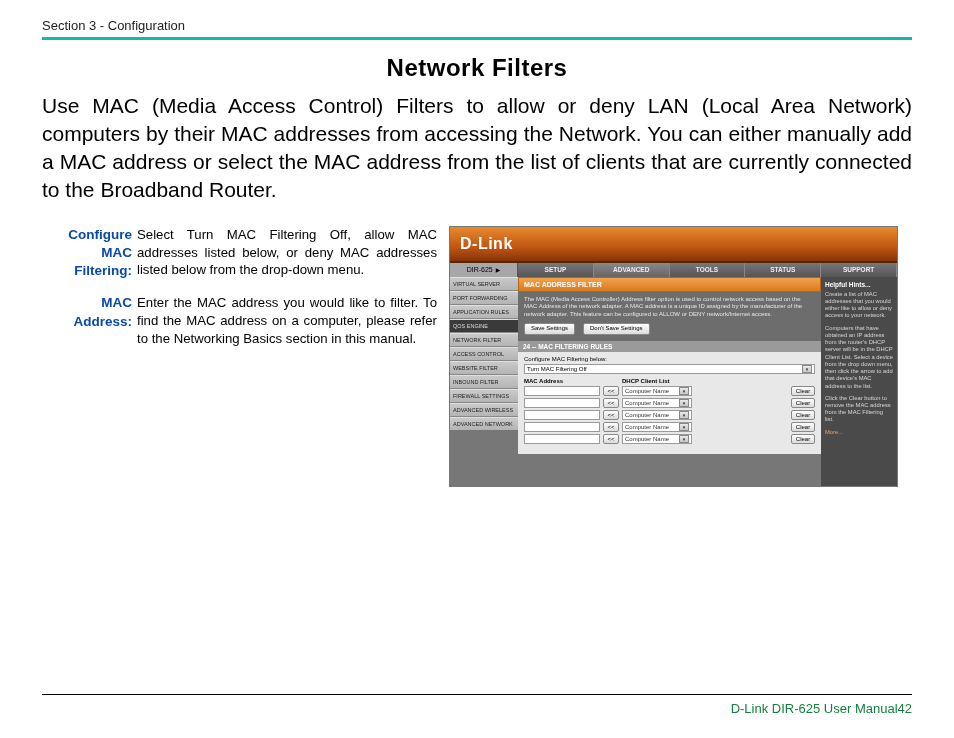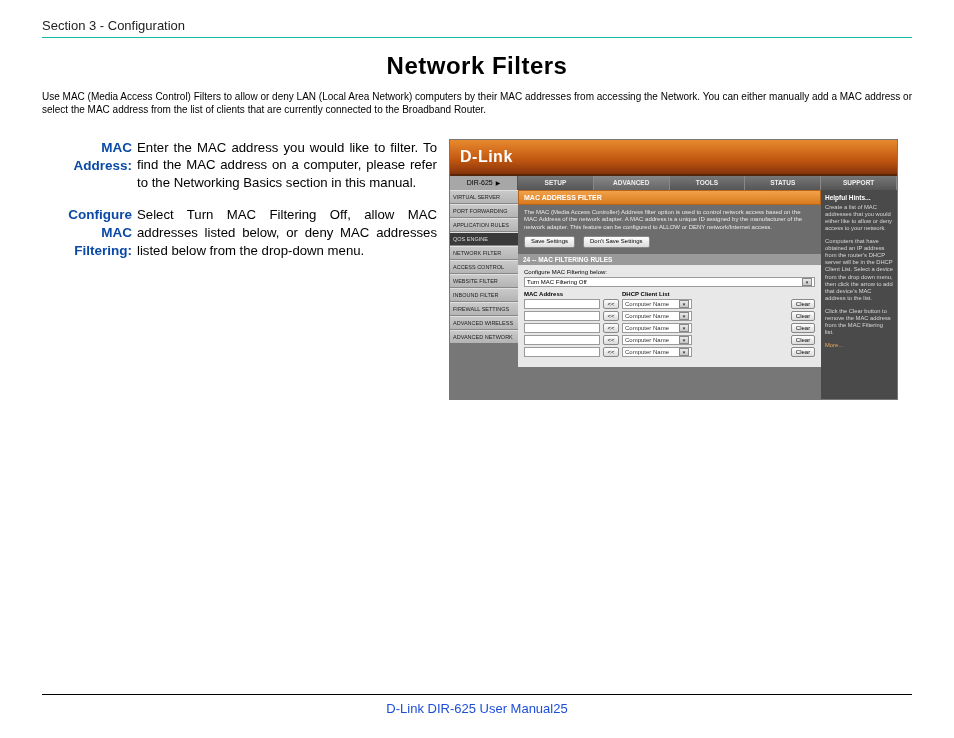--- a/index.html
+++ b/index.html
@@ -9,34 +9,34 @@
     background: #fff;
     font-family: Arial, Helvetica, sans-serif;
     color: #000;
     position: relative;
     padding: 18px 42px 0 42px;
   }
   .hdr {
     font-size: 13px;
     color: #222;
     padding-bottom: 4px;
-    border-bottom: 1px solid #14b8a6;
+    border-bottom: 3px solid #14b8a6;
     margin-bottom: 14px;
   }
   .page-title {
     text-align: center;
     font-family: "Arial Narrow", Arial, sans-serif;
     font-stretch: condensed;
     font-size: 24px;
     font-weight: bold;
     letter-spacing: 0.5px;
     margin-bottom: 10px;
   }
   .intro {
-    font-size: 10px;
+    font-size: 21px;
     line-height: 1.33;
     text-align: justify;
     margin-bottom: 22px;
   }
   .cols { display: flex; gap: 12px; }
   .left { width: 395px; }
   .def-row { display: flex; margin-bottom: 14px; font-size: 13.2px; line-height: 1.35; }
   .def-label {
     width: 95px;
     flex-shrink: 0;
@@ -141,42 +141,42 @@
     display: flex; align-items: center; justify-content: center; color: #000;
   }
   .hints { width: 76px; background: #4a4a4a; color: #d7d7d7; font-size: 5.8px; padding: 4px 4px 8px 4px; }
   .hints-hd { font-weight: bold; color: #fff; margin-bottom: 3px; font-size: 6.5px; }
   .hints p { margin-bottom: 5px; line-height: 1.25; }
   .more { color: #e8a85a; }
 
   .ftr {
     position: absolute; left: 42px; right: 42px; bottom: 22px;
     border-top: 1px solid #000; padding-top: 6px;
-    display: flex; justify-content: center;
-    font-size: 13px; color: #1d4ed8;
+    display: flex; justify-content: flex-end;
+    font-size: 13px; color: #15803d;
   }
 </style>
 </head>
 <body>
 
 <div class="hdr">Section 3 - Configuration</div>
 
 <div class="page-title">Network Filters</div>
 
 <div class="intro">Use MAC (Media Access Control) Filters to allow or deny LAN (Local Area Network) computers by their MAC addresses from accessing the Network. You can either manually add a MAC address or select the MAC address from the list of clients that are currently connected to the Broadband Router.</div>
 
 <div class="cols">
   <div class="left">
     <div class="def-row">
+      <div class="def-label">Configure MAC Filtering:</div>
+      <div class="def-text">Select Turn MAC Filtering Off, allow MAC addresses listed below, or deny MAC addresses listed below from the drop-down menu.</div>
+    </div>
+    <div class="def-row">
       <div class="def-label">MAC Address:</div>
       <div class="def-text">Enter the MAC address you would like to filter. To find the MAC address on a computer, please refer to the Networking Basics section in this manual.</div>
-    </div>
-    <div class="def-row">
-      <div class="def-label">Configure MAC Filtering:</div>
-      <div class="def-text">Select Turn MAC Filtering Off, allow MAC addresses listed below, or deny MAC addresses listed below from the drop-down menu.</div>
     </div>
   </div>
 
   <div class="right">
     <div class="shot">
       <div class="brandbar">
         <span class="brand">D-Link</span>
       </div>
       <div class="topbar">
         <div class="prod">
@@ -289,14 +289,14 @@
           <p>Click the Clear button to remove the MAC address from the MAC Filtering list.</p>
           <p class="more">More...</p>
         </div>
       </div>
     </div>
   </div>
 </div>
 
 <div class="ftr">
   <span>D-Link DIR-625 User Manual</span>
-  <span>25</span>
+  <span>42</span>
 </div>
 
 </body></html>

